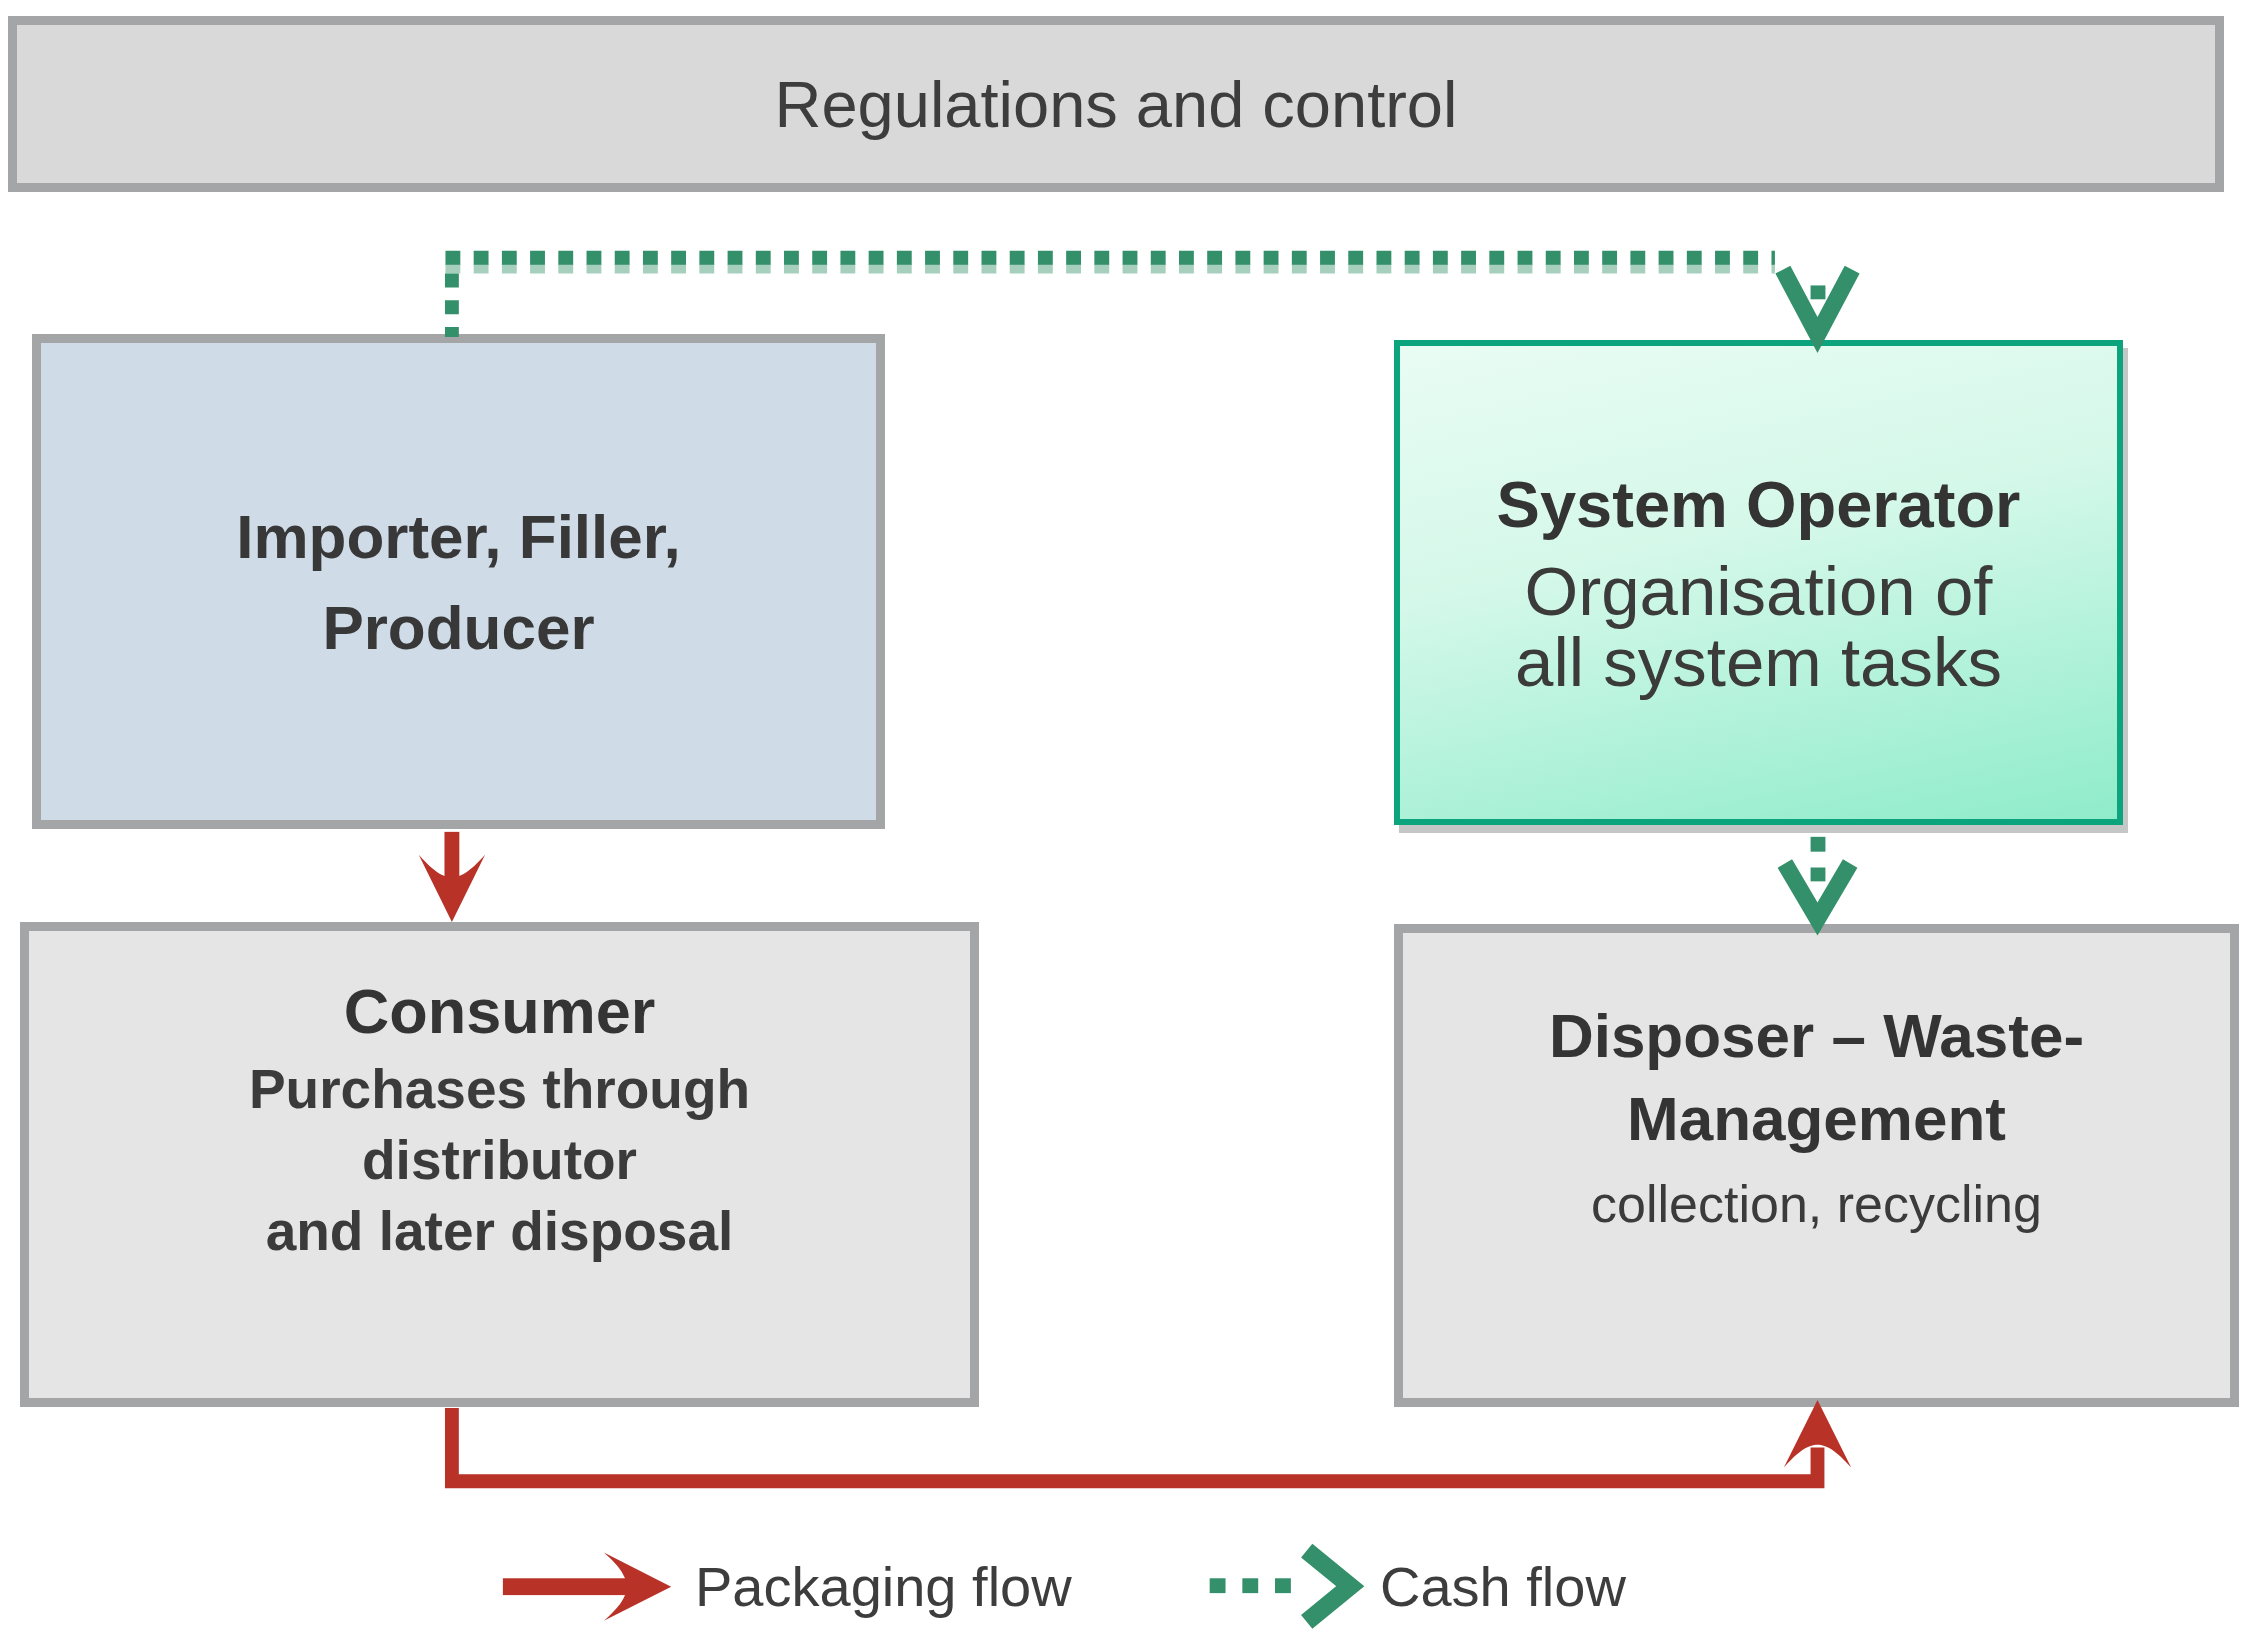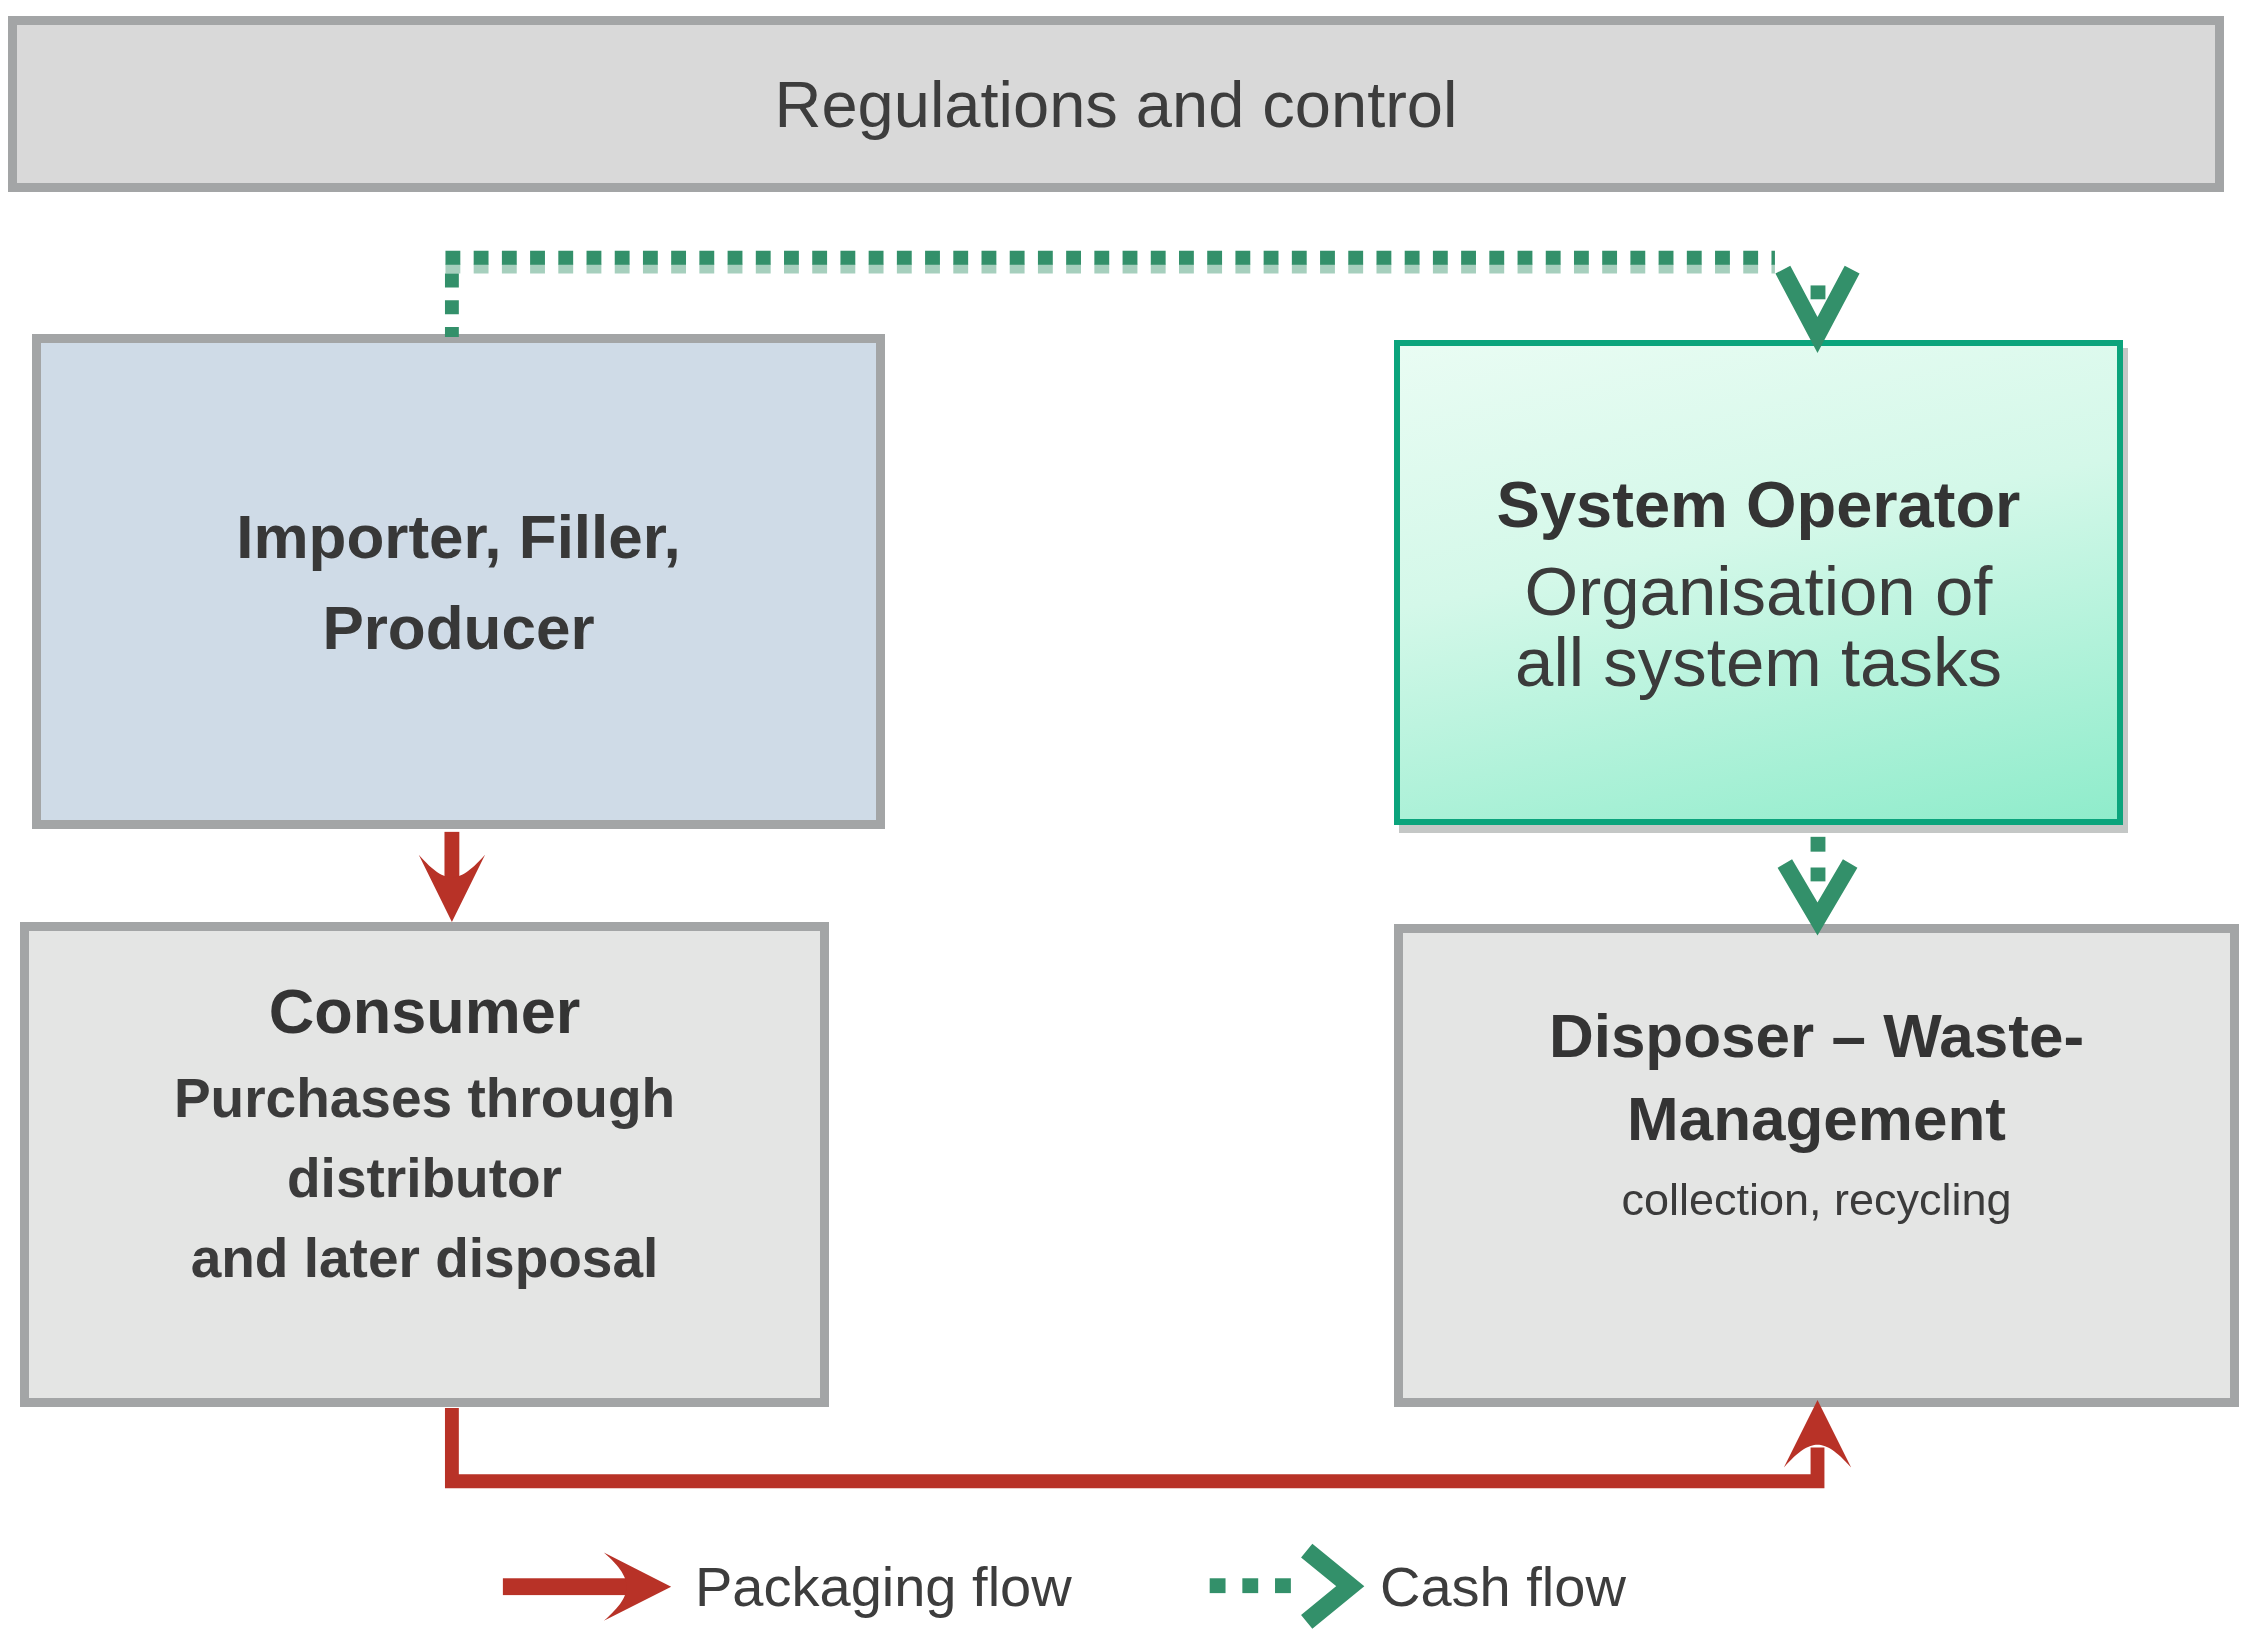--- a/index.html
+++ b/index.html
@@ -26,31 +26,31 @@
   .system-operator{
     left:1394px;top:340px;width:729px;height:485px;
     background:linear-gradient(168deg,#e9fcf3 0%,#d4f8e9 42%,#8feccb 100%);
     border:6px solid #0ba47c;
     justify-content:center;
     box-shadow:5px 8px 0 rgba(125,130,128,0.45);
   }
   .system-operator .title{font-size:65px;font-weight:700;color:#343434;margin-bottom:14px;}
   .system-operator .sub{font-size:69px;font-weight:400;line-height:71px;color:#3b3b3b;}
   .consumer{
-    left:20px;top:922px;width:809px;height:485px;
-    background:#e4e5e4;padding-top:38px;gap:9px;
+    left:20px;top:922px;width:959px;height:485px;
+    background:#e4e5e4;padding-top:38px;
   }
   .consumer .title{font-size:63px;font-weight:700;line-height:85px;color:#343434;}
   .consumer .sub{font-size:55px;font-weight:700;line-height:71px;color:#3b3b3b;}
   .disposer{
     left:1394px;top:924px;width:845px;height:483px;
     background:#e4e5e4;padding-top:61px;
   }
   .disposer .title{font-size:62px;font-weight:700;line-height:83px;color:#343434;}
-  .disposer .sub{font-size:45px;font-weight:400;margin-top:14px;color:#3b3b3b;}
+  .disposer .sub{font-size:52px;font-weight:400;margin-top:14px;color:#3b3b3b;}
   .arrows{position:absolute;left:0;top:0;width:2260px;height:1638px;pointer-events:none;}
   .legend-label{
     position:absolute;font-size:56px;font-weight:400;color:#3d3d3d;white-space:nowrap;
   }
   .legend-packaging-label{left:695px;top:1554px;}
   .legend-cash-label{left:1380px;top:1554px;}
 </style>
 </head>
 <body>
 

